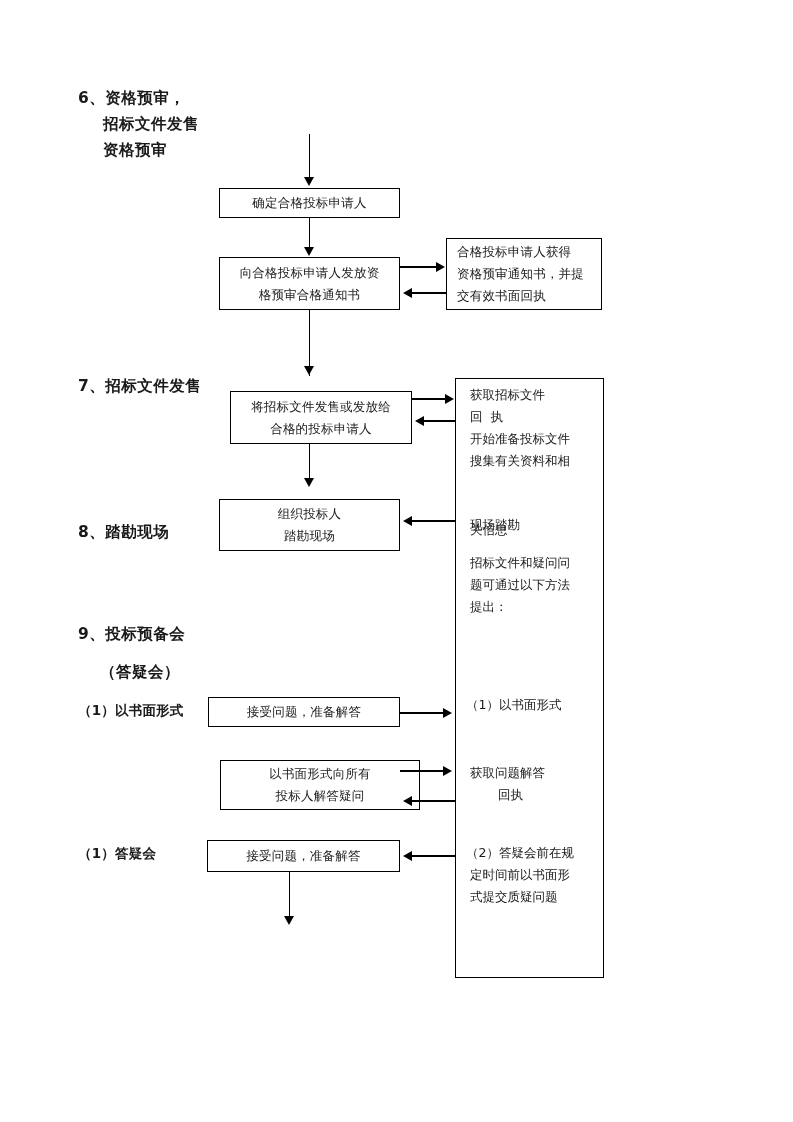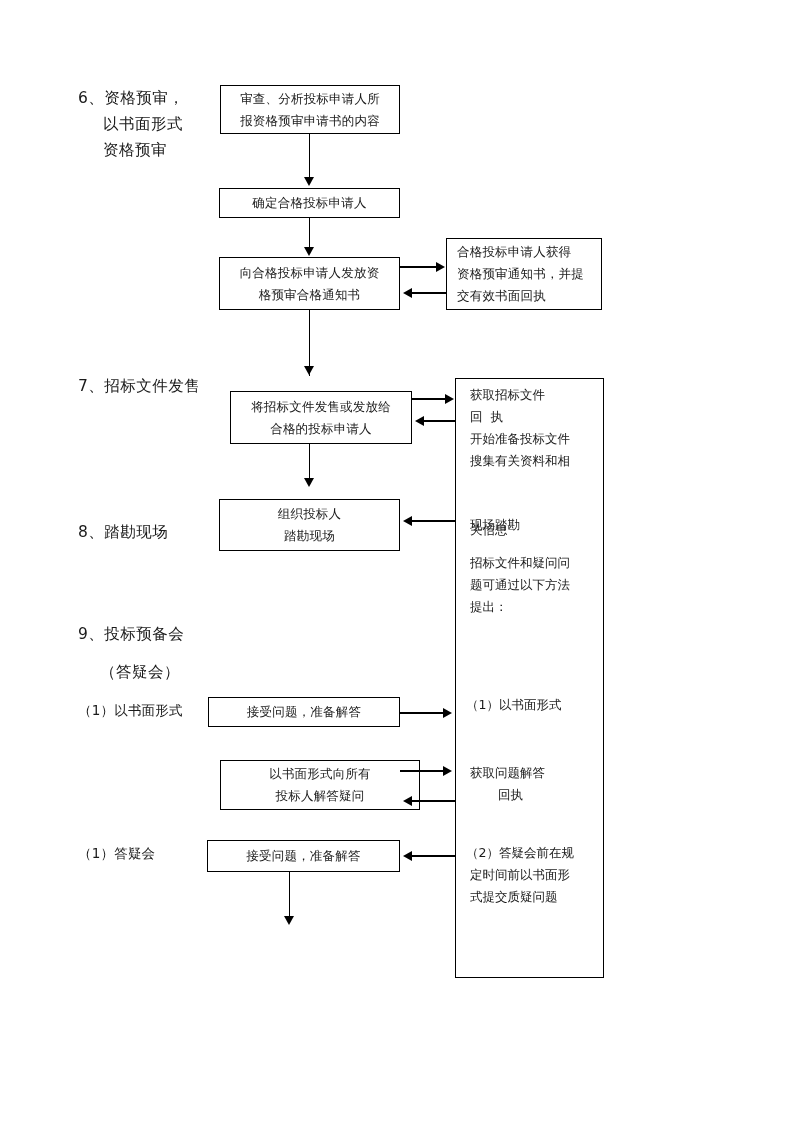--- a/index.html
+++ b/index.html
@@ -54,20 +54,21 @@
   }
 
   
   .label {
     position: absolute;
     font-size: 15.5px;
     line-height: 1.55;
     color: #1a1a1a;
     white-space: pre;
     letter-spacing: 0.5px;
+    font-weight: bold;
   }
   .label.small {
     font-size: 13.5px;
     letter-spacing: 0.2px;
   }
 
   
   .vline {
     position: absolute;
     width: 1px;
@@ -101,27 +102,23 @@
     border-bottom: 5px solid transparent;
     border-right: 9px solid #000000;
   }
 </style>
 </head>
 <body>
 
 <div id="page">
 
   <div class="label" style="left:78px; top:86px;">6、资格预审，</div>
-  <div class="label" style="left:103px; top:112px;">以书面形式</div>
+  <div class="label" style="left:103px; top:112px;">招标文件发售</div>
   <div class="label" style="left:103px; top:138px;">资格预审</div>
 
-  <div class="box" style="left:220px; top:85px; width:180px; height:49px;">
-    <span class="ln">审查、分析投标申请人所</span>
-    <span class="ln">报资格预审申请书的内容</span>
-  </div>
 
   <div class="vline" style="left:309px; top:134px; height:45px;"></div>
   <div class="arrow-down" style="left:304px; top:177px;"></div>
 
   <div class="box" style="left:219px; top:188px; width:181px; height:30px;">
     <span class="ln">确定合格投标申请人</span>
   </div>
 
   <div class="vline" style="left:309px; top:218px; height:32px;"></div>
   <div class="arrow-down" style="left:304px; top:247px;"></div>

